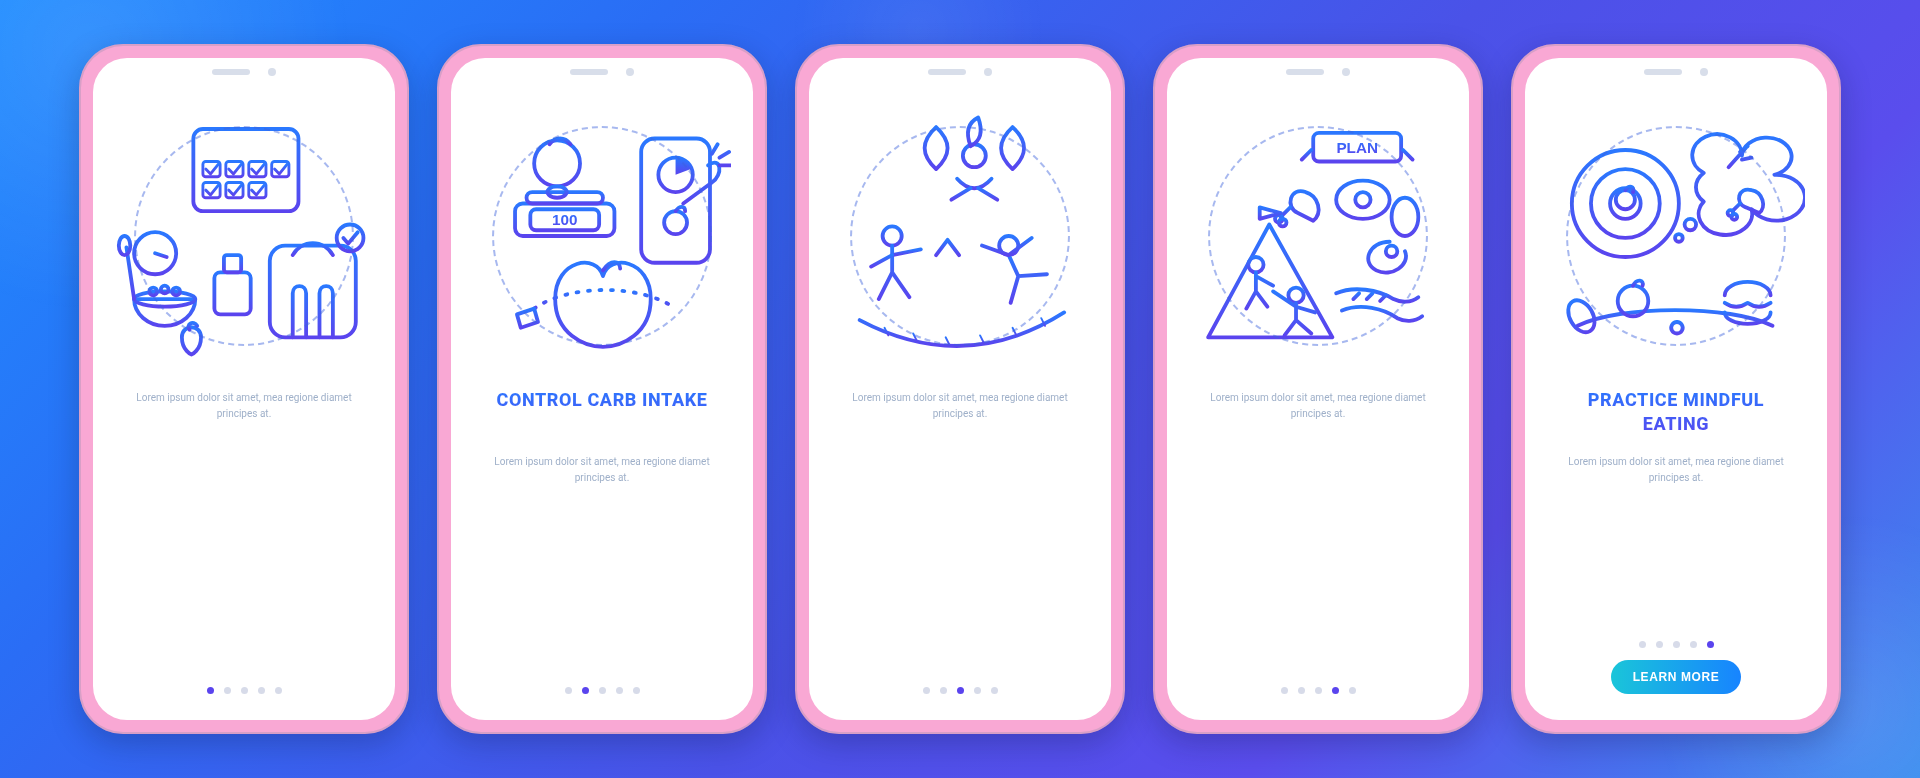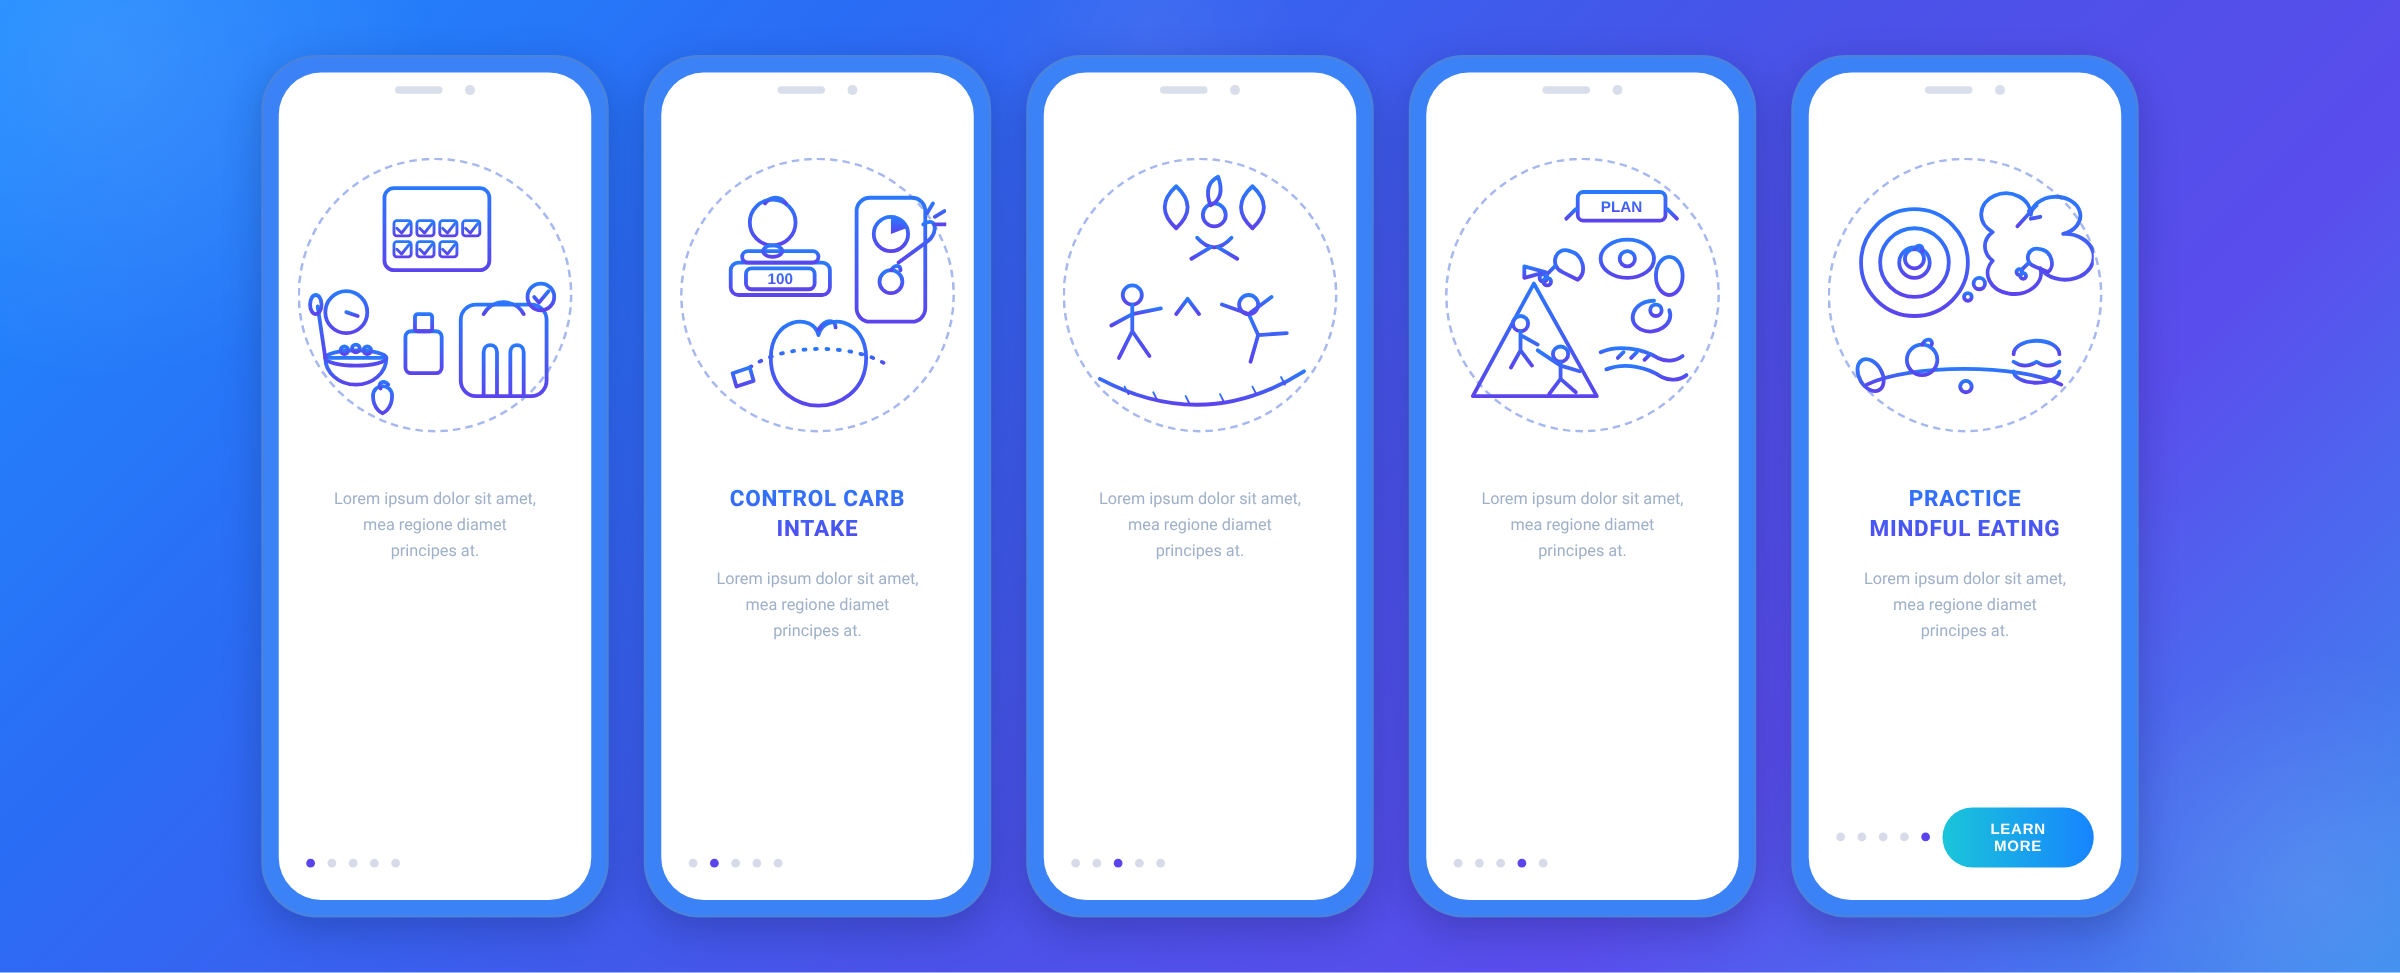--- a/index.html
+++ b/index.html
@@ -28,24 +28,24 @@
     width: 100%;
     height: 100%;
     display: flex;
     align-items: center;
     justify-content: center;
     gap: 28px;
     padding: 24px 40px;
   }
 
   .phone {
-    width: 278px;
+    width: 330px;
     height: 690px;
     border-radius: 44px;
-    background: #3b82f6;
+    background: #f9a8d4;
     box-shadow: 0 10px 30px rgba(10, 20, 60, .25), inset 0 0 0 2px rgba(120,130,160,.25);
     padding: 14px;
     position: relative;
   }
   .screen {
     width: 100%;
     height: 100%;
     background: #ffffff;
     border-radius: 34px;
     overflow: hidden;
@@ -92,35 +92,36 @@
     -webkit-background-clip: text;
     background-clip: text;
     color: transparent;
     text-transform: uppercase;
     min-height: 52px;
     padding: 0 18px;
   }
   .desc {
     margin-top: 14px;
     color: #9fb0c9;
-    font-size: 13px;
+    font-size: 10px;
     line-height: 1.6;
     text-align: center;
     padding: 0 18px;
     min-height: 64px;
   }
 
   .footer {
     margin-top: auto;
     width: 100%;
     display: flex;
-    flex-direction: row;
+    flex-direction: column;
     align-items: center;
     gap: 10px;
     padding-bottom: 10px;
+    justify-content: center;
   }
   .dots {
     display: flex;
     gap: 10px;
   }
   .dot {
     width: 7px; height: 7px; border-radius: 50%;
     background: #d7dbe9;
   }
   .dot.active { background: #5a44ee; }

